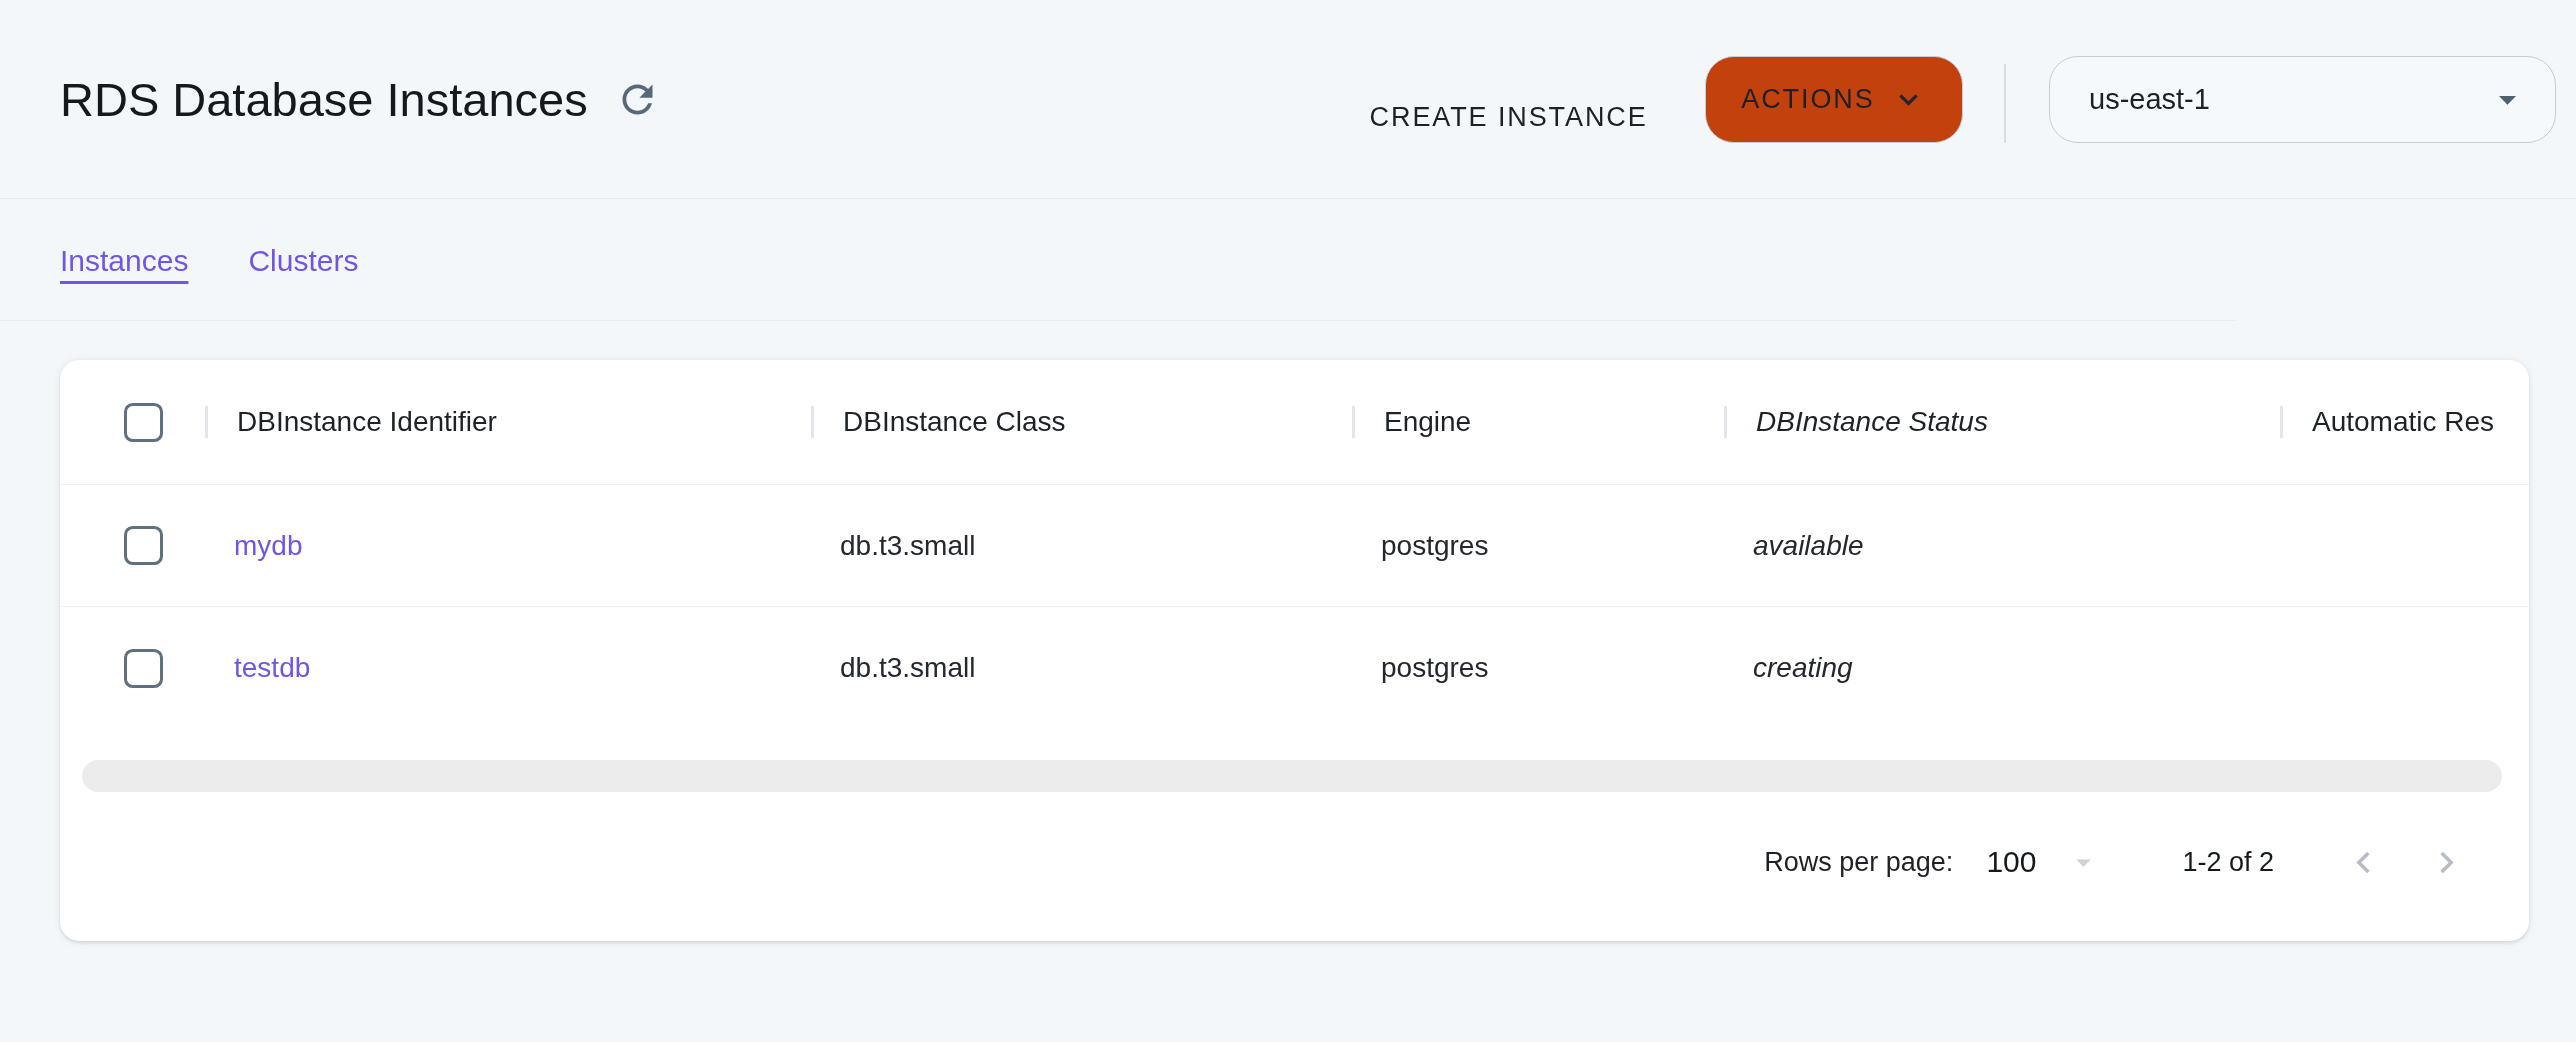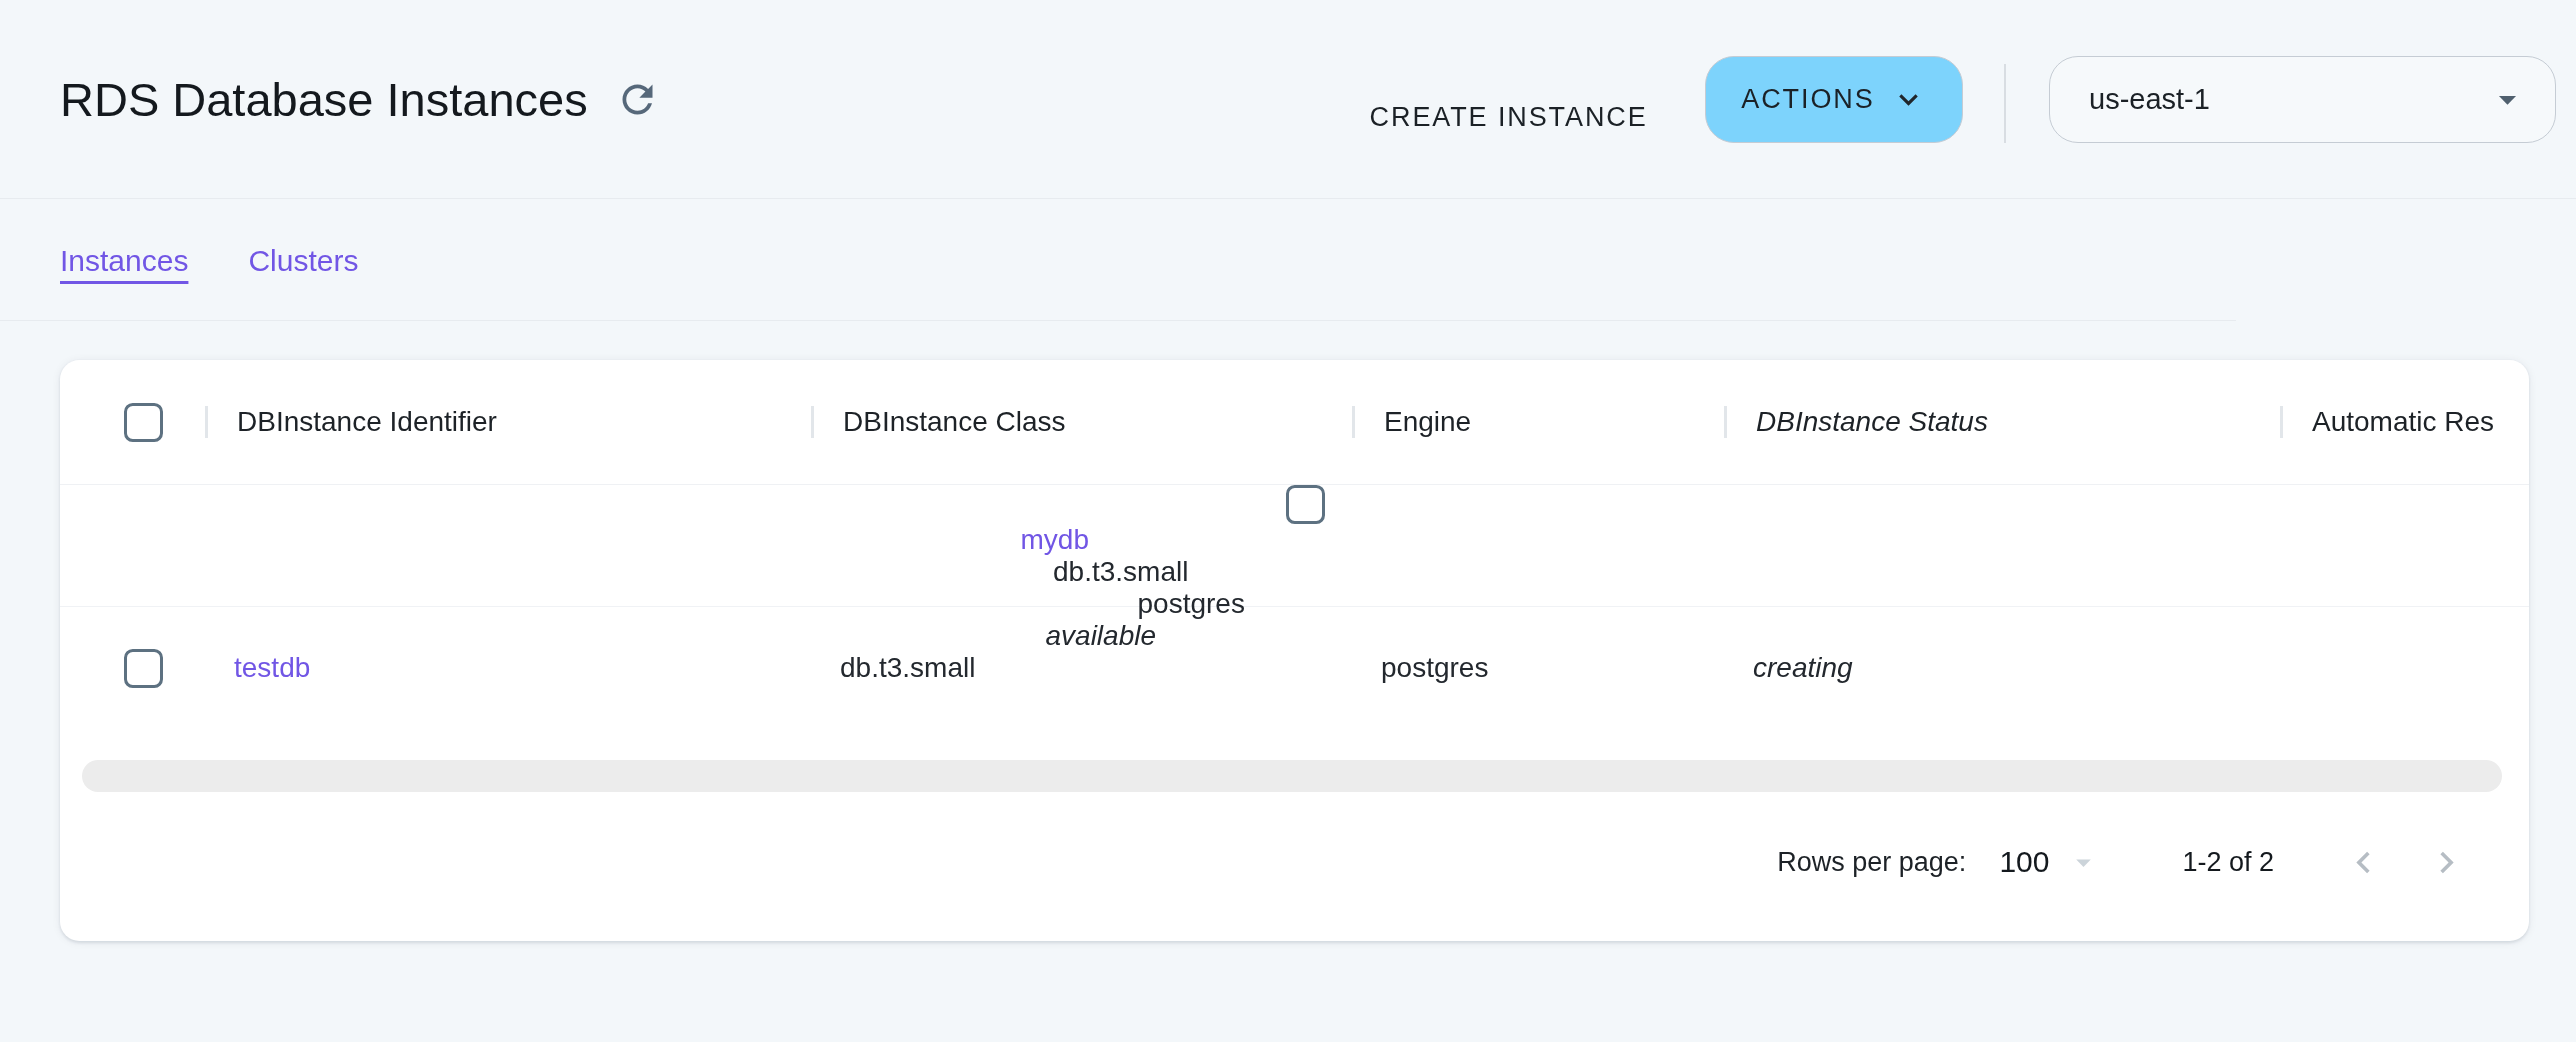--- a/index.html
+++ b/index.html
@@ -34,21 +34,21 @@
   .create-btn {
     background:none; border:none; cursor:pointer;
     font-family:inherit;
     font-size:27px; font-weight:500; letter-spacing:1.9px; color:#1b2126;
     padding:9.7px 7.7px;
   }
   .actions-btn {
     margin-left:50px;
     height:87px; padding:0 35px;
     display:flex; align-items:center; gap:15.5px;
-    background:#7dd3fc; border:1.9px solid #c5ccd4; border-radius:29px;
+    background:#c2410c; border:1.9px solid #c5ccd4; border-radius:29px;
     font-family:inherit;
     font-size:27px; font-weight:500; letter-spacing:1.9px; color:#1b2126;
     cursor:pointer;
   }
   .vdivider {
     width:1.9px; height:79px; background:#d8dde2; margin:0 43px 0 41px;
   }
   .region-select {
     width:507px; height:87px; padding:0 27px 0 39px;
     display:flex; align-items:center;
@@ -75,21 +75,21 @@
 
   
   .card {
     position:absolute; left:60px; top:360px; width:2469px; height:581px;
     background:#ffffff; border-radius:19.4px;
     box-shadow:0 1.9px 2.9px rgba(16,35,55,0.10), 0 1px 9.7px rgba(16,35,55,0.07);
     overflow:hidden;
   }
   .thead { display:flex; align-items:center; height:125px; border-bottom:1.9px solid #eff1f4; }
   .trow  { display:flex; align-items:center; height:122px; }
-  .trow.with-border { border-bottom:1.9px solid #f0f2f5;flex-direction:column; }
+  .trow.with-border { border-bottom:1.9px solid #f0f2f5; }
 
   .c0 { width:145px; padding-left:64px; flex:none; display:flex; align-items:center; }
   .c1 { width:606px; flex:none; }
   .c2 { width:541px; flex:none; }
   .c3 { width:372px; flex:none; }
   .c4 { width:556px; flex:none;font-style:italic; }
   .c5 { flex:1; min-width:0; }
   .cell { position:relative; padding-left:29px; white-space:nowrap; overflow:hidden; }
   .thead .cell { padding-left:32px; font-size:28px; font-weight:500; color:#1d2227; }
   .trow  .cell { font-size:28px; font-weight:400; color:#23282e; }
@@ -109,21 +109,21 @@
     position:absolute; left:22px; top:400px; width:2420px; height:32px;
     border-radius:16.5px; background:#ececec; cursor:pointer;
   }
 
   
   .pagination {
     position:absolute; right:56px; bottom:50px; height:58px;
     display:flex; align-items:center;
   }
   .rpp-label { font-size:27px; color:#1d2227; margin-right:33px; }
-  .rpp-value { font-size:30px; color:#14191e; margin-right:17px; cursor:pointer; }
+  .rpp-value { font-size:30px; color:#14191e; margin-right:30px; cursor:pointer; }
   .rpp-caret { margin-right:81px; cursor:pointer; display:flex; align-items:center; }
   .range-label { font-size:27px; color:#14191e; margin-right:62px; }
   .page-btn {
     width:54px; height:54px; border:none; background:none;
     display:flex; align-items:center; justify-content:center;
   }
   .page-btn.prev { margin-right:29px; }
 </style>
 </head>
 <body>

